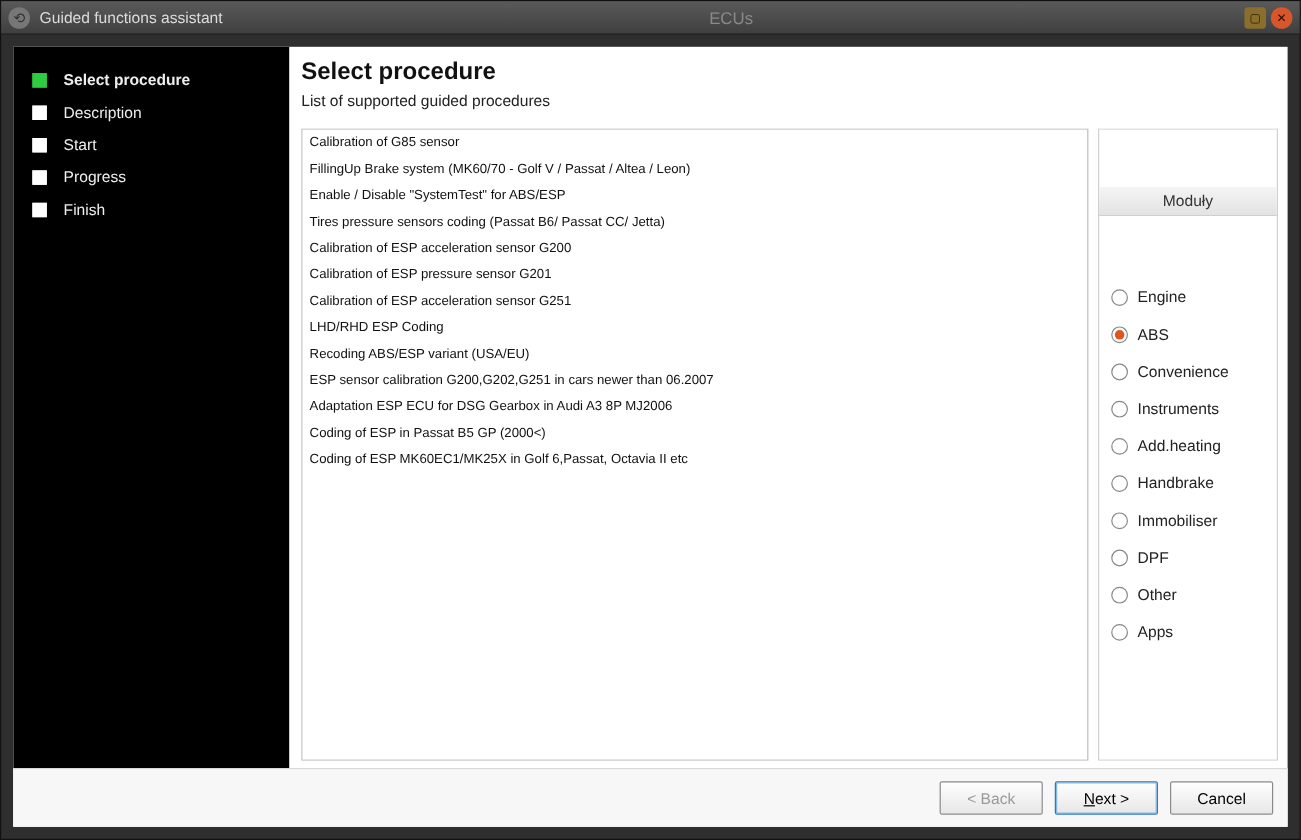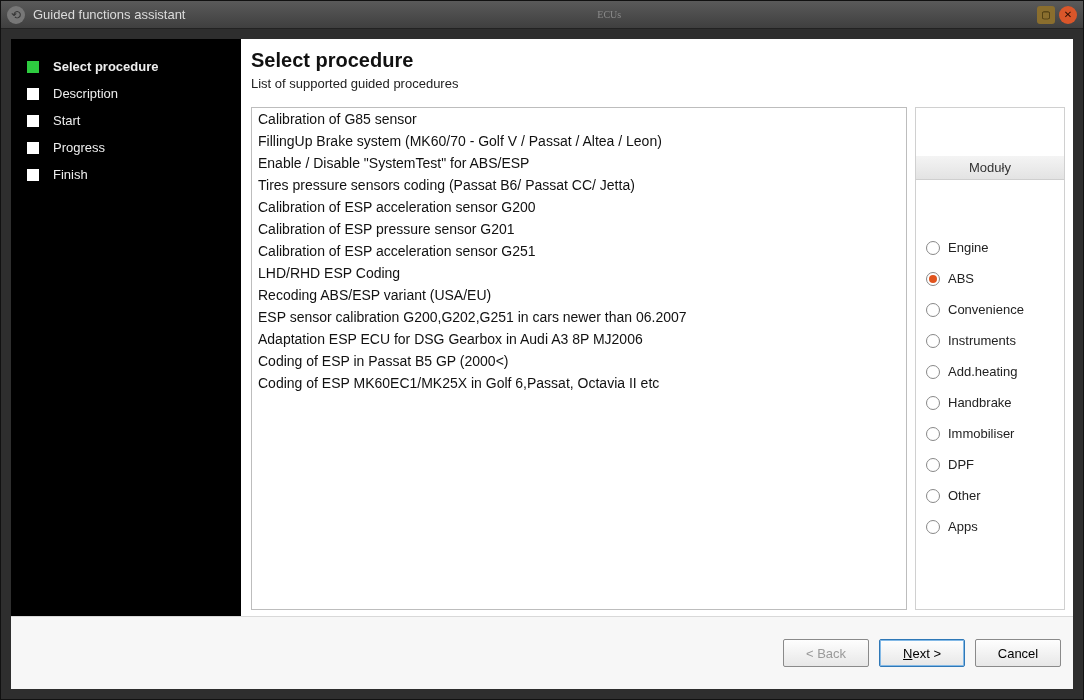--- a/index.html
+++ b/index.html
@@ -25,21 +25,21 @@
 }
 .title-icon {
   width: 18px; height: 18px;
   background: #777;
   border-radius: 9px;
   display: flex; align-items: center; justify-content: center;
   margin-right: 8px;
   color: #333; font-size: 12px;
 }
 .titlebar .spacer { flex: 1; }
-.titlebar .center-label { color: #8a8a8a; font-size: 10px; font-family: Liberation Serif, serif; }
+.titlebar .center-label { color: #8a8a8a; font-size: 14px; }
 .winctrl {
   width: 18px; height: 18px;
   margin-left: 4px;
   border-radius: 3px;
   font-size: 10px;
   display: flex; align-items: center; justify-content: center;
   cursor: pointer;
 }
 .winctrl.max { background: #8a6e2e; color: #2a1f00; }
 .winctrl.close { background: #d9562a; color: #2a0c00; border-radius: 9px; }
@@ -95,21 +95,21 @@
   display: flex;
   gap: 8px;
   overflow: hidden;
 }
 
 .list {
   flex: 1;
   border: 1px solid #bdbdbd;
   background: #fff;
   overflow-y: auto;
-  font-size: 14px;
+  font-size: 11px;
 }
 .list .item {
   padding: 2px 6px;
   color: #111;
   white-space: nowrap;
   cursor: pointer;
   line-height: 18px;
 }
 .list .item.selected {
   background: #ef7b29;
@@ -151,21 +151,21 @@
 }
 .modules .r.checked::after {
   content: "";
   width: 8px; height: 8px;
   background: #e1541e;
   border-radius: 50%;
 }
 
 .footer {
   border-top: 1px solid #d9d9d9;
-  padding: 22px 12px;
+  padding: 10px 12px;
   display: flex;
   justify-content: flex-end;
   gap: 10px;
   background: #f7f7f7;
 }
 .btn {
   min-width: 86px;
   height: 28px;
   border: 1px solid #8a8a8a;
   background: linear-gradient(#fefefe, #e7e7e7);

